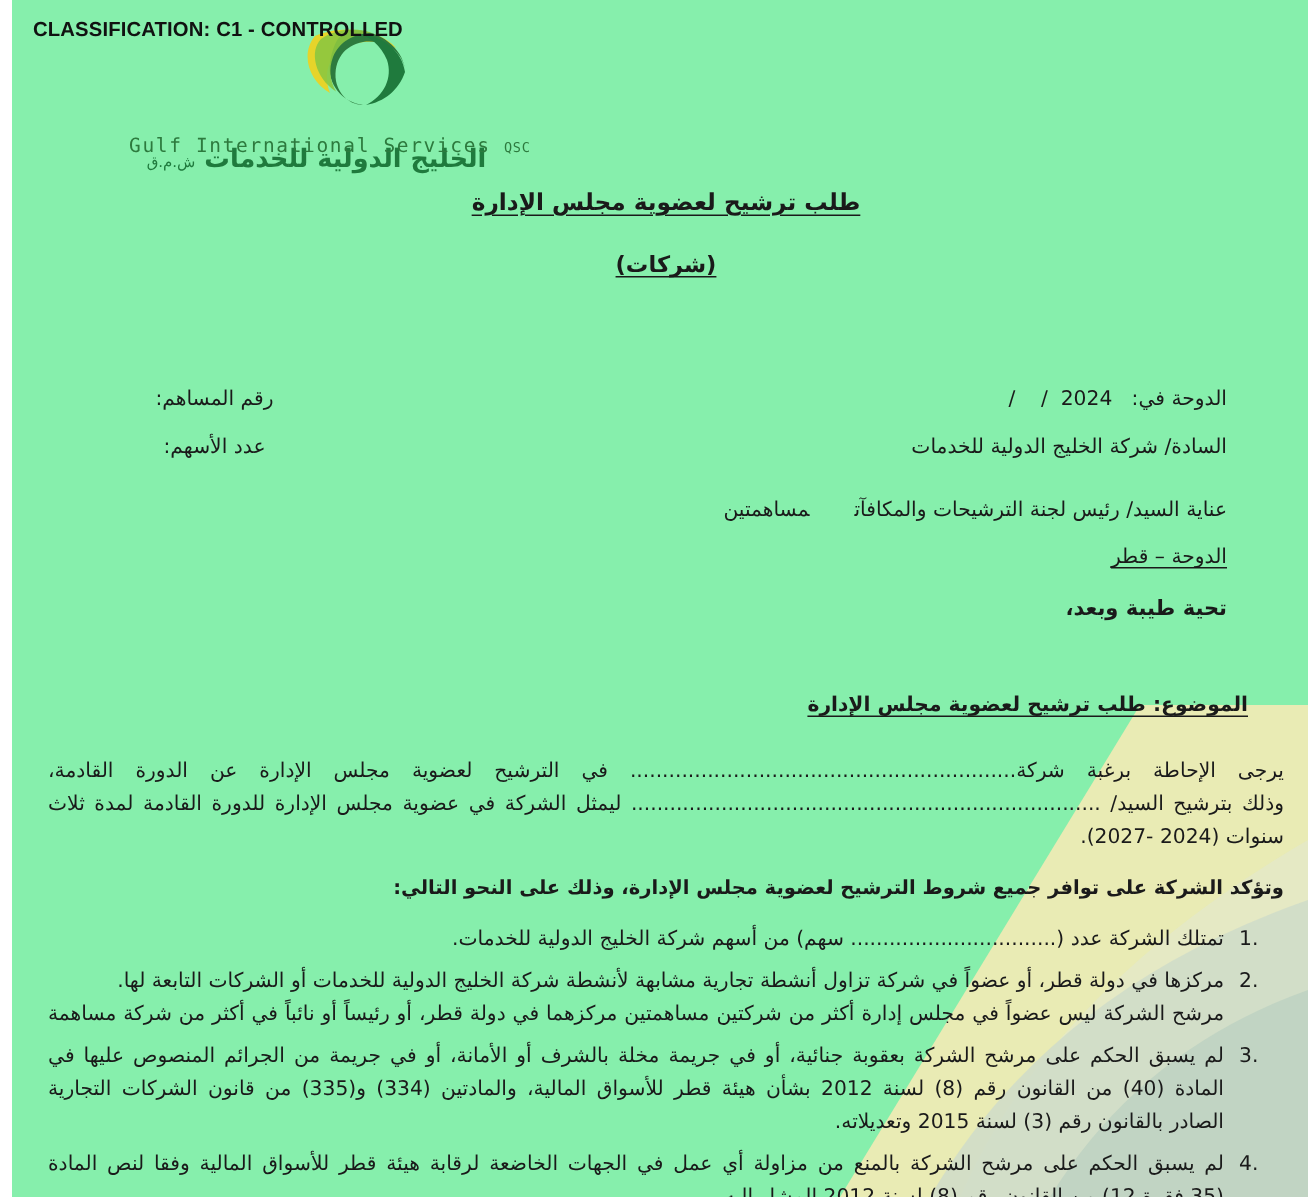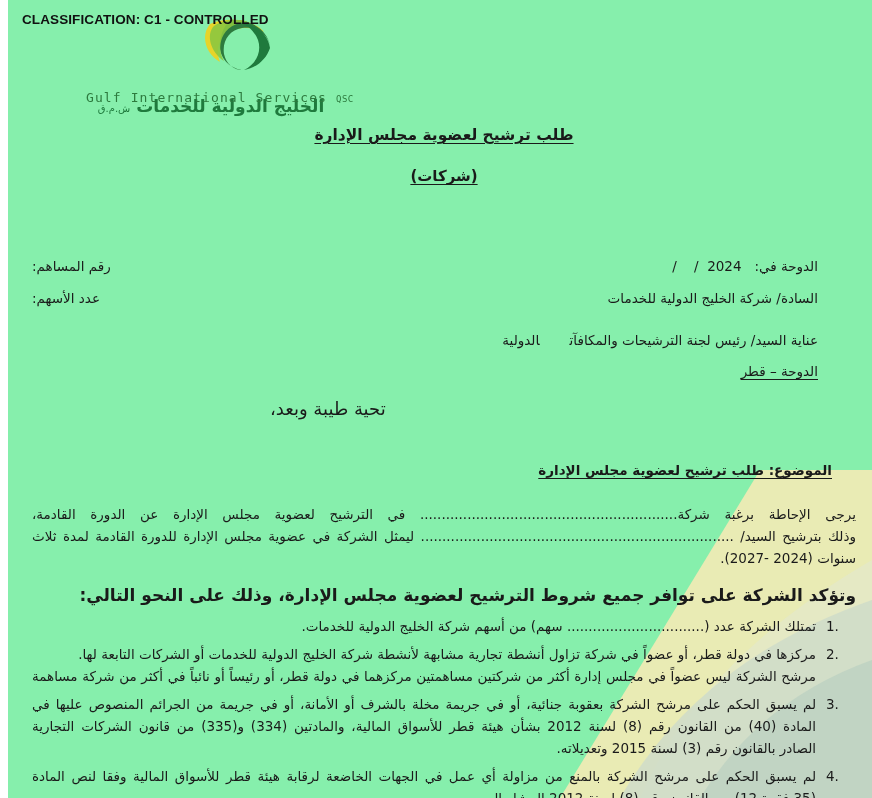--- a/index.html
+++ b/index.html
@@ -145,21 +145,21 @@
     font-size: 13.5px;
   }
   .meta-right {
     width: 560px;
     padding-right: 38px;
     text-align: right;
     white-space: pre;
   }
   .meta-left {
     flex: 1;
-    text-align: left;
+    text-align: center;
     padding-right: 4px;
   }
 
   .attn {
     position: absolute;
     top: 332px;
     right: 24px;
     width: 586px;
     font-size: 13.5px;
     text-align: right;
@@ -183,23 +183,23 @@
     text-underline-offset: 3px;
   }
 
   .greeting {
     position: absolute;
     top: 398px;
     right: 24px;
     width: 586px;
     padding-right: 38px;
     box-sizing: border-box;
-    font-size: 18px;
-    font-weight: normal;
-    text-align: left;
+    font-size: 14px;
+    font-weight: bold;
+    text-align: right;
   }
 
   .subject {
     position: absolute;
     top: 462px;
     right: 24px;
     left: 24px;
     text-align: right;
     padding-right: 24px;
     font-size: 13.5px;
@@ -225,21 +225,21 @@
   .para .line.l2 {
     text-align: justify;
     text-align-last: justify;
   }
 
   .assert {
     position: absolute;
     top: 585px;
     right: 24px;
     left: 24px;
-    font-size: 17px;
+    font-size: 13px;
     font-weight: bold;
     text-align: right;
     padding-right: 0px;
   }
 
   .list {
     position: absolute;
     top: 615px;
     right: 24px;
     left: 24px;
@@ -327,21 +327,21 @@
         <div class="meta-right"><span>الدوحة في:</span>&nbsp;&nbsp;&nbsp;<span>2024  /    /</span></div>
         <div class="meta-left">رقم المساهم:</div>
       </div>
       <div class="meta-row">
         <div class="meta-right">السادة/ شركة الخليج الدولية للخدمات</div>
         <div class="meta-left">عدد الأسهم:</div>
       </div>
     </div>
 
     <div class="attn">
-      <span>عناية السيد/ رئيس لجنة الترشيحات والمكافآت</span><span class="honor">الدولية</span>
+      <span>عناية السيد/ رئيس لجنة الترشيحات والمكافآت</span><span class="honor">مساهمتين</span>
     </div>
 
     <div class="city">
       <span>الدوحة – قطر</span>
     </div>
 
     <div class="greeting">تحية طيبة وبعد،</div>
 
     <div class="subject">
       <span>الموضوع: طلب ترشيح لعضوية مجلس الإدارة</span>

